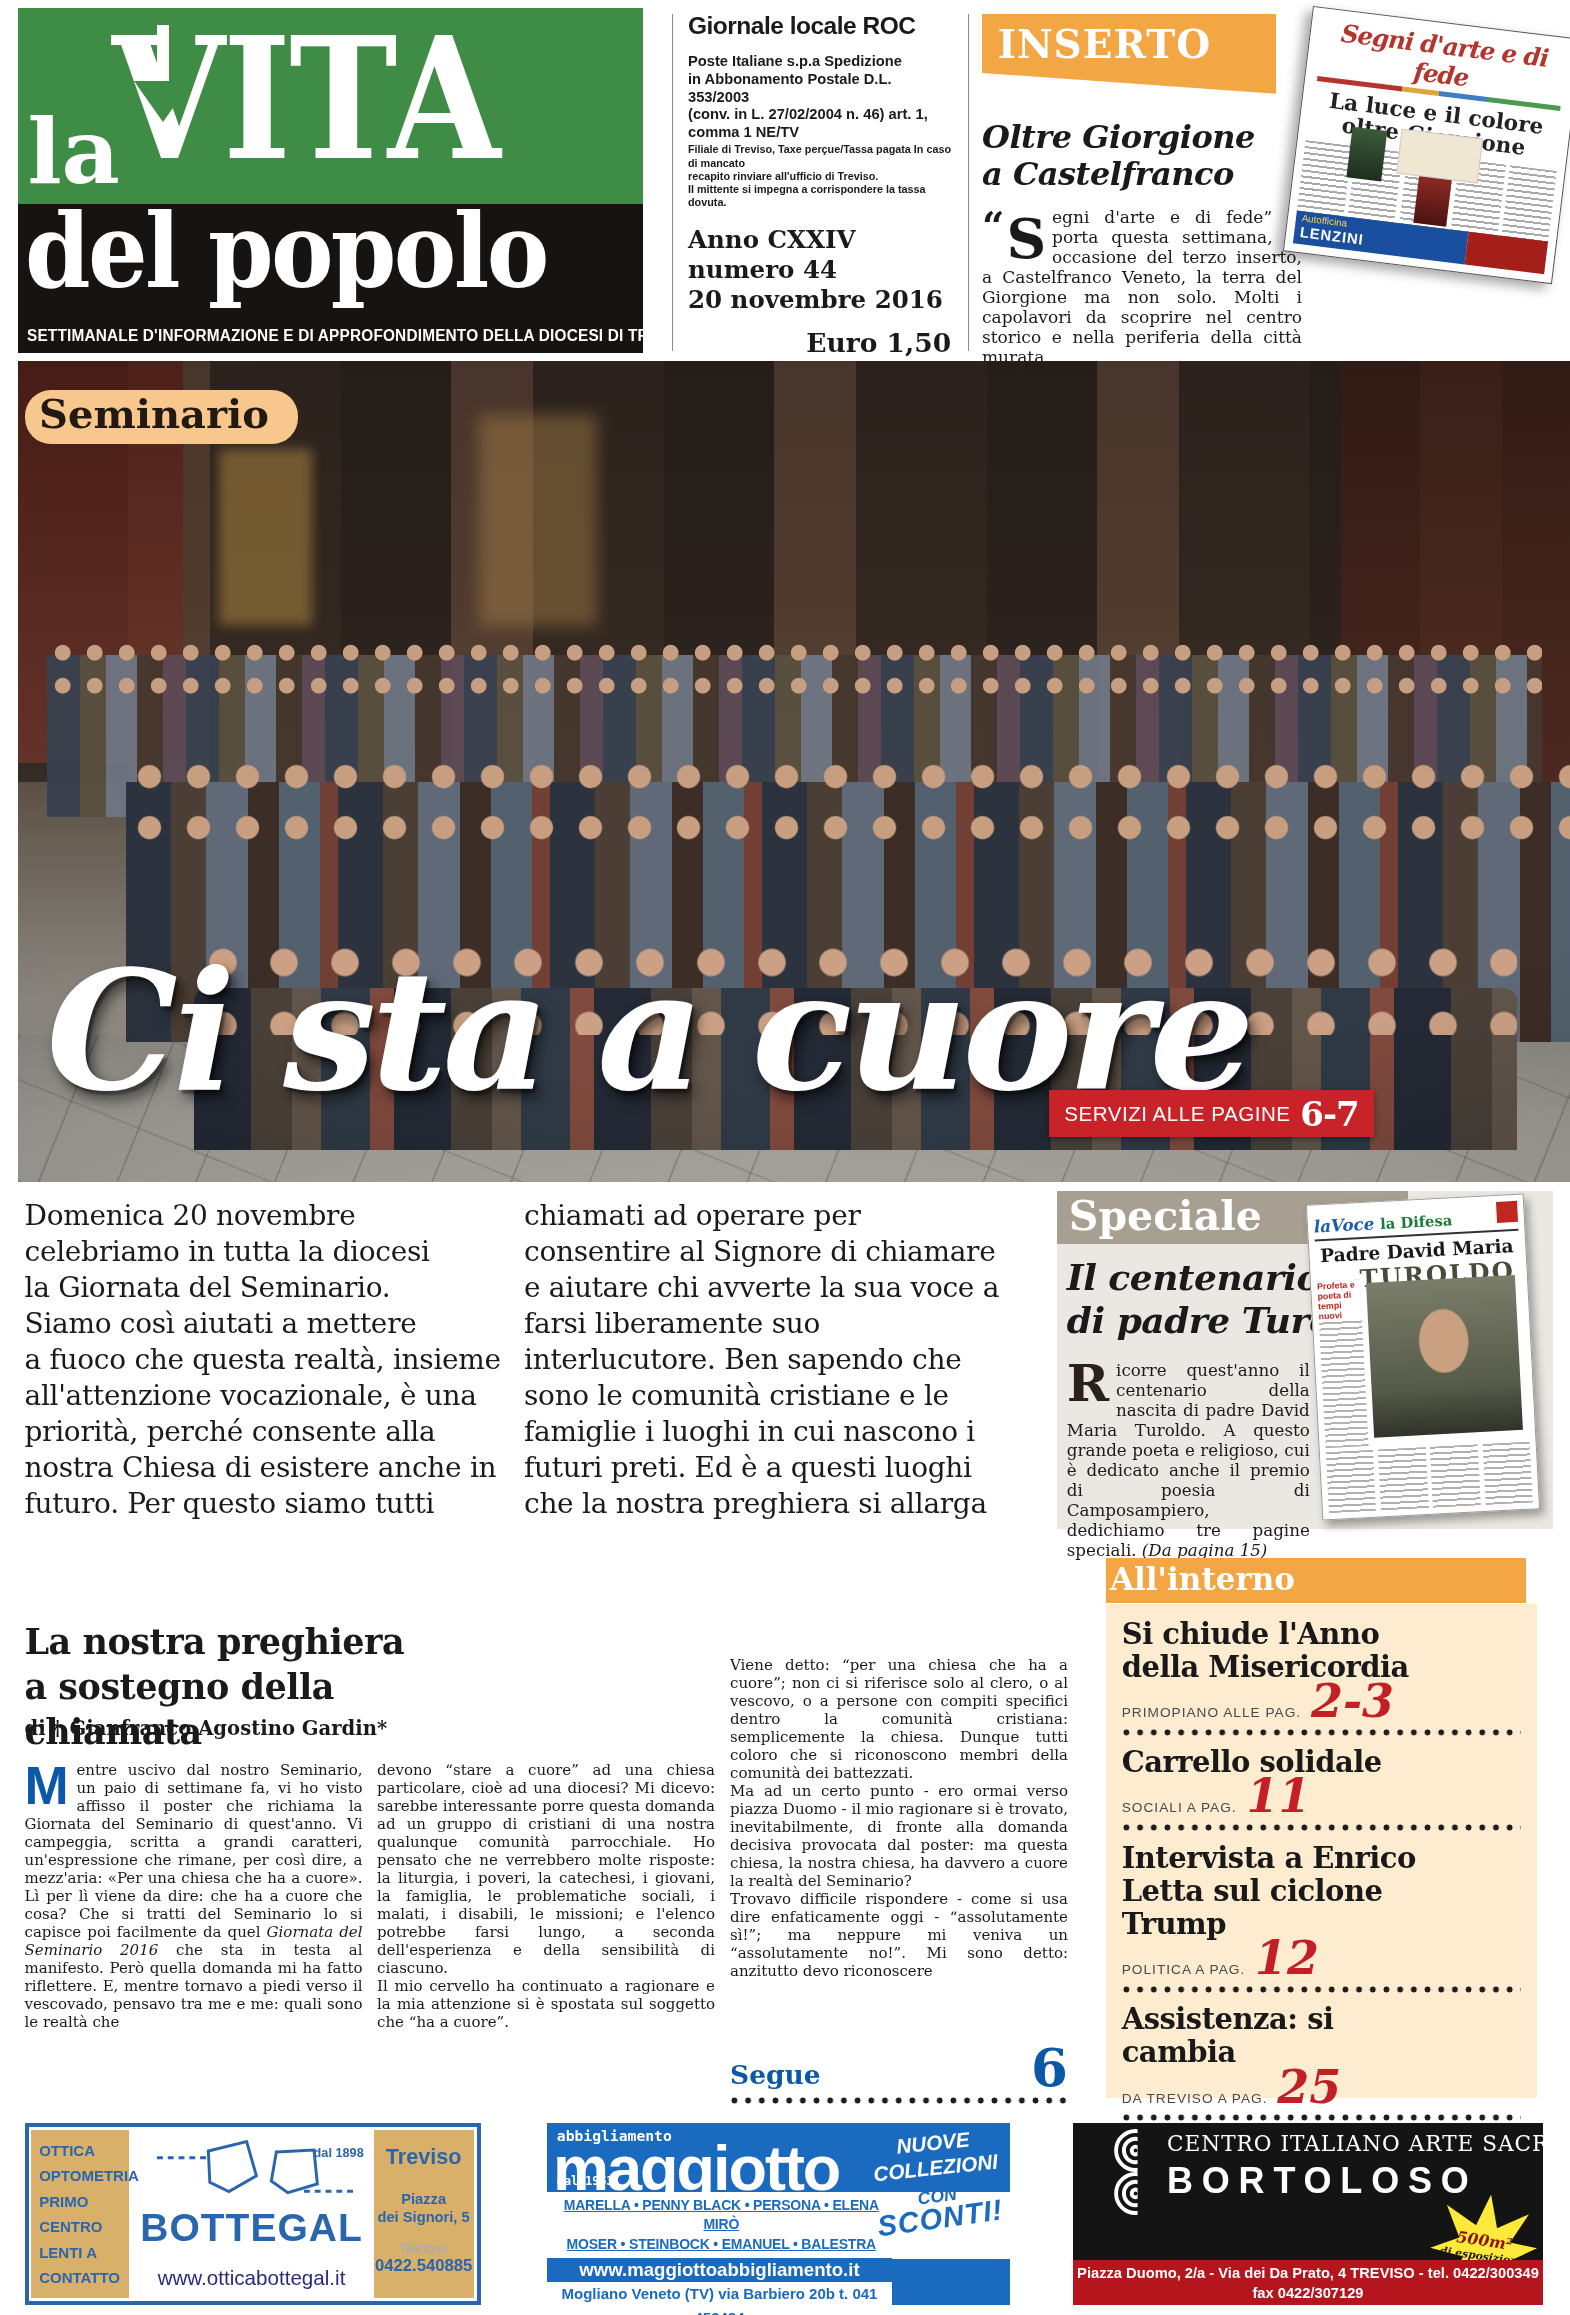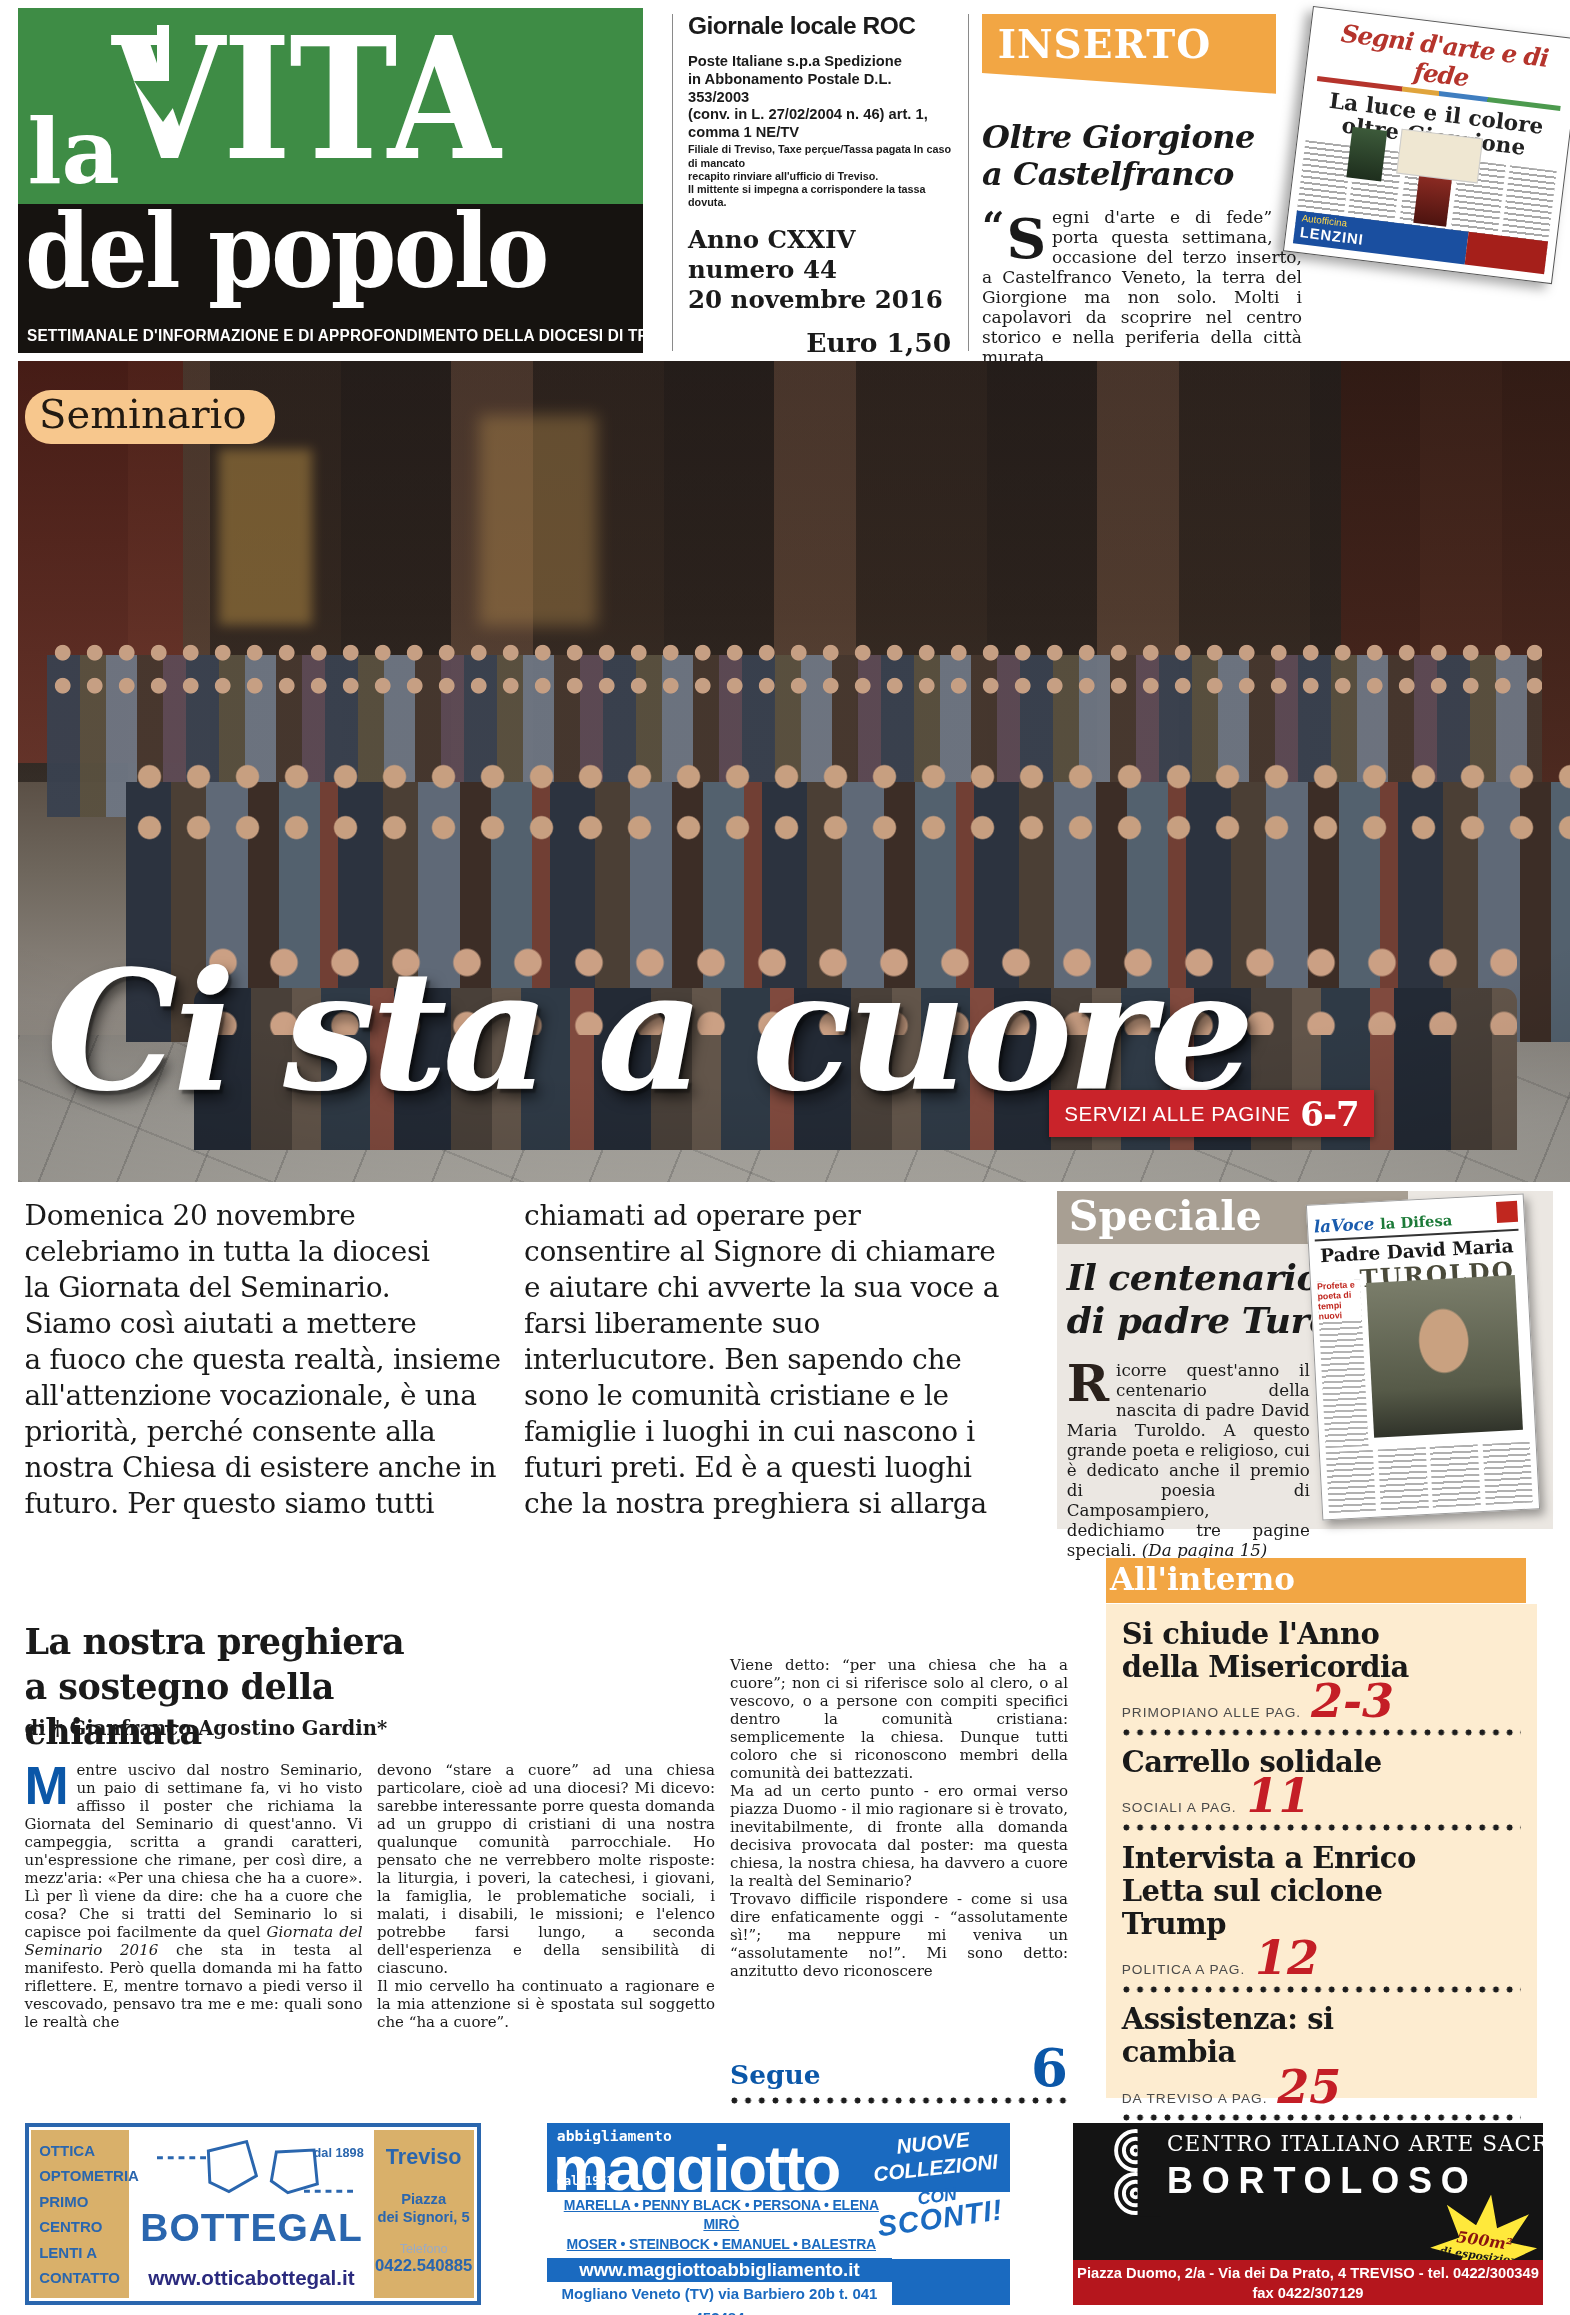--- a/index.html
+++ b/index.html
@@ -85,21 +85,21 @@
      background:linear-gradient(180deg,#8b8781 0%,#a3a09a 55%,#b0ada6 100%);}
   .pave-lines{position:absolute;left:0;right:0;top:674px;bottom:0;opacity:.8;
      background:repeating-linear-gradient(112deg,rgba(55,55,55,.28) 0 2px,transparent 2px 73px),
                 repeating-linear-gradient(22deg,rgba(55,55,55,.2) 0 2px,transparent 2px 94px);}
   .bodies-near{position:absolute;left:176px;right:54px;top:627px;height:162px;
      background:repeating-linear-gradient(90deg,#232a35 0 57px,#494039 57px 98px,#62554a 98px 127px,#2f3a46 127px 176px,#804a3e 176px 200px);
      border-radius:13.7px 13.7px 0 0;}
   .heads-near{position:absolute;left:176px;right:54px;top:576px;height:98px;
      background-image:radial-gradient(circle at 29px 25.5px,#cba084 12.7px,rgba(0,0,0,0) 14.7px);background-size:61px 63px;}
   .vignette{position:absolute;inset:0;background:radial-gradient(120% 100% at 50% 30%,transparent 58%,rgba(0,0,0,.28) 100%);}
-  .seminario{position:absolute;left:7.8px;top:29px;background:#f7c78d;color:#221a12;font-weight:normal;font-size:40px;
+  .seminario{position:absolute;left:7.8px;top:29px;background:#f7c78d;color:#221a12;font-weight:bold;font-size:40px;
      padding:3.9px 29px 9.8px 13.7px;line-height:1;border-radius:26px;}
   .hero{position:absolute;left:29px;top:588px;margin:0;font-style:italic;font-weight:bold;font-size:165px;
      letter-spacing:-4.9px;color:#fff;line-height:1;
      text-shadow:5.9px 7.8px 13.7px rgba(0,0,0,.6),2.9px 3.9px 2px rgba(0,0,0,.35);}
   .badge{position:absolute;left:1031px;top:729px;height:47px;background:#c9232a;display:flex;align-items:center;
      gap:9.8px;padding:0 15.7px;box-shadow:0 2px 5.9px rgba(0,0,0,.4);}
   .badge-label{font-family:"Liberation Sans",sans-serif;color:#fff;font-size:20.6px;letter-spacing:0.5px;}
   .badge-num{color:#fff;font-weight:bold;font-size:34px;letter-spacing:-1px;}
 
   
@@ -172,21 +172,21 @@
   .ad1-tanR{position:absolute;right:2.9px;top:2.9px;bottom:2.9px;width:100px;background:#d9b06a;
      text-align:center;font-family:"Liberation Sans",sans-serif;color:#2a66ae;}
   .ad1-city{font-weight:bold;font-size:21.6px;margin-top:13.7px;}
   .ad1-addr{font-weight:bold;font-size:14.7px;line-height:17.6px;margin-top:21.6px;}
   .ad1-tel-label{font-size:12.7px;color:#9aaac4;margin-top:15.7px;}
   .ad1-tel{font-weight:bold;font-size:16.7px;}
   .ad1-center{position:absolute;left:101px;right:103px;top:2.9px;bottom:2.9px;text-align:center;}
   .ad1-dal{position:absolute;right:9.8px;top:15.7px;font-family:"Liberation Sans",sans-serif;font-weight:bold;font-size:12.7px;color:#2a66ae;text-align:center;}
   .ad1-name{position:absolute;left:0;right:0;top:76px;font-family:"Liberation Sans",sans-serif;font-weight:bold;
      font-size:39px;color:#2a66ae;letter-spacing:1px;}
-  .ad1-web{position:absolute;left:0;right:0;bottom:7.8px;font-family:"Liberation Sans",sans-serif;font-weight:bold;
+  .ad1-web{position:absolute;left:0;right:0;bottom:7.8px;font-family:"Liberation Sans",sans-serif;font-weight:normal;
      font-size:20.6px;color:#2b2a7e;}
   .ad1-glasses{position:absolute;left:27.4px;top:9.8px;}
 
   .ad2{left:547px;top:2123px;width:463px;height:182px;background:#1a6ac0;}
   .ad2-cat{position:absolute;left:9.8px;top:3.9px;font-family:"DejaVu Sans Mono",monospace;font-weight:bold;font-size:14.7px;color:#fff;}
   .ad2-name{position:absolute;left:5.9px;top:2px;font-family:"Liberation Sans",sans-serif;font-weight:bold;
      font-size:63px;color:#fff;letter-spacing:-2px;line-height:1;}
   .ad2-dal{position:absolute;left:9.8px;top:51px;font-family:"DejaVu Sans Mono",monospace;font-weight:bold;font-size:11.8px;color:#fff;}
   .ad2-promo{position:absolute;right:13.7px;top:7.8px;font-family:"Liberation Sans",sans-serif;font-weight:bold;font-style:italic;
      font-size:20.6px;color:#fff;text-align:center;line-height:1.2;transform:rotate(-6deg);}

